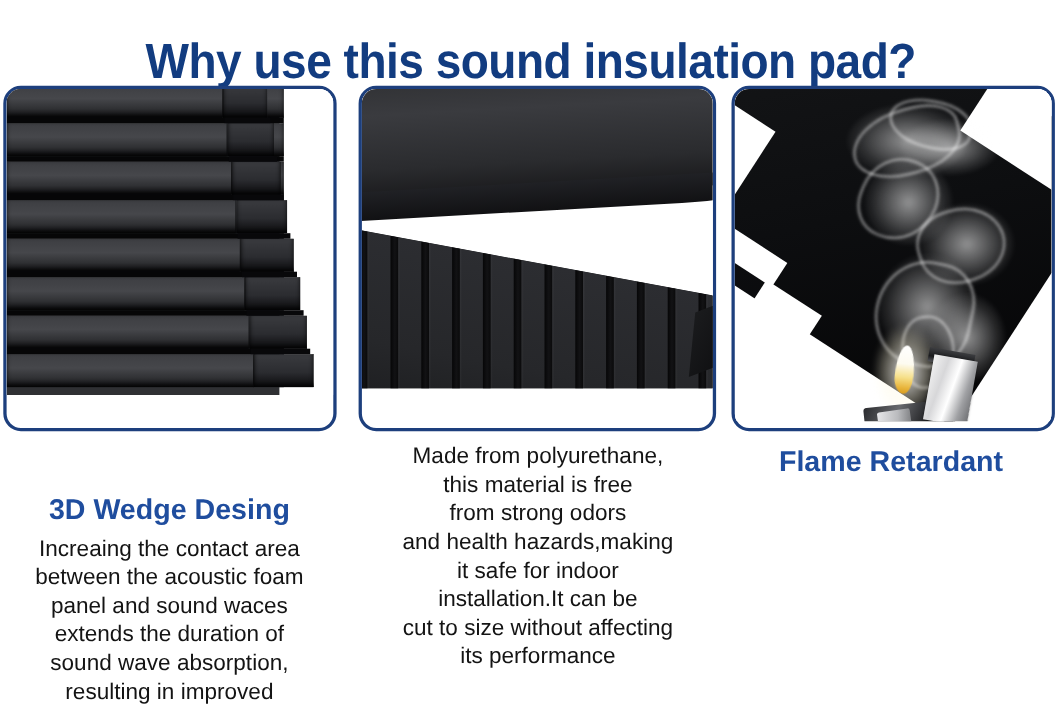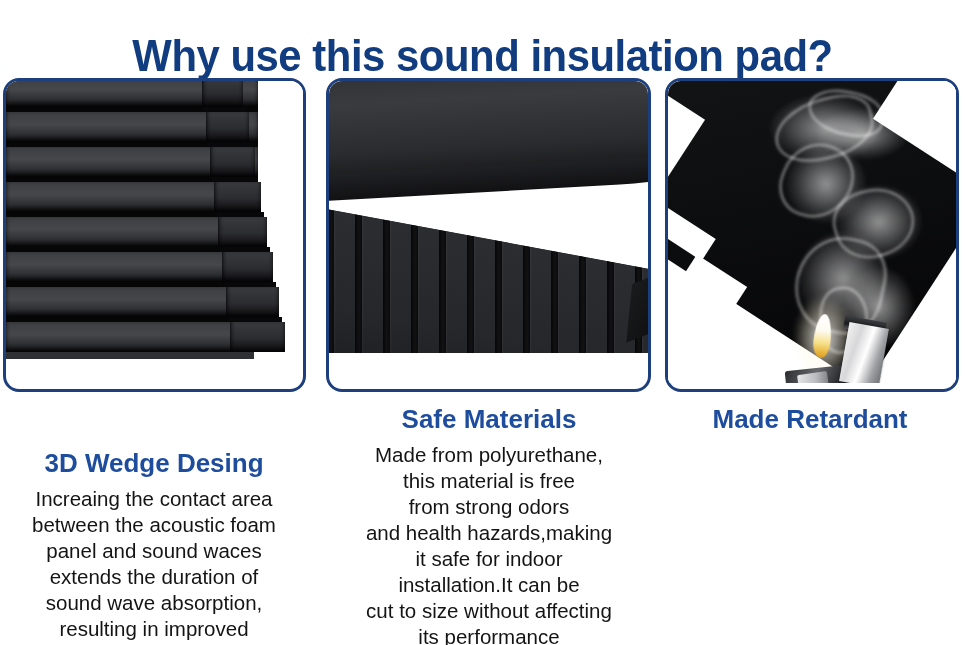--- a/index.html
+++ b/index.html
@@ -330,30 +330,29 @@
       <div class="cbody">Increaing the contact area
 between the acoustic foam
 panel and sound waces
 extends the duration of
 sound wave absorption,
 resulting in improved
 sound insulation</div>
     </div>
 
     <div class="tcol t2">
-      <div class="ctitle">Safe Materials</div>
       <div class="cbody">Made from polyurethane,
 this material is free
 from strong odors
 and health hazards,making
 it safe for indoor
 installation.It can be
 cut to size without affecting
 its performance</div>
     </div>
 
     <div class="tcol t3">
-      <div class="ctitle">Made Retardant</div>
+      <div class="ctitle">Flame Retardant</div>
     </div>
 
   </div>
 
 </div>
 
 </body></html>

